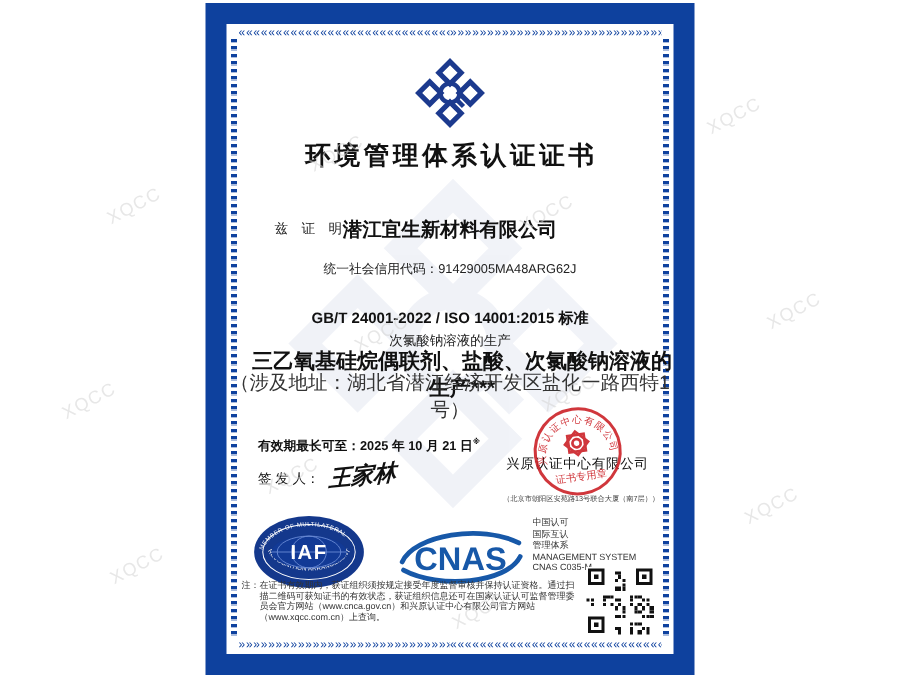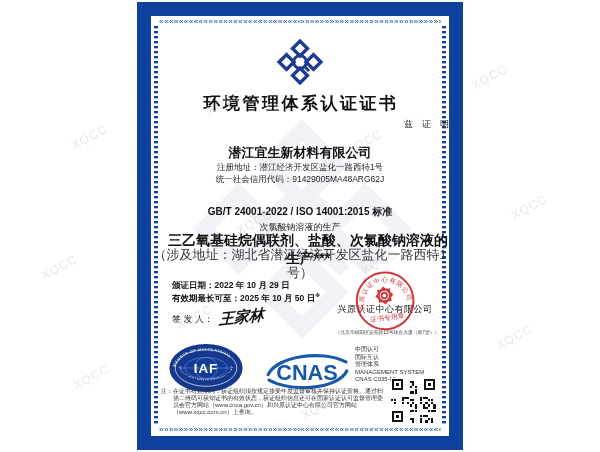--- a/index.html
+++ b/index.html
@@ -24,21 +24,21 @@
   .wm { position:absolute; color:#d4d4d4; opacity:.55; font-size:12px; transform:rotate(-28deg); letter-spacing:1px; }
   .wm-logo { position:absolute; left:38px; top:100px; width:226px; height:226px; opacity:.06; z-index:1; }
 
   .content { position:absolute; inset:0; z-index:10; }
 
   .logo { position:absolute; left:125px; top:22px; width:48px; height:48px; }
   .title { position:absolute; left:2px; right:0; top:76px; text-align:center; font-size:17px; font-weight:700;
            letter-spacing:2.5px; color:#111; }
   .reg-line { position:absolute; right:16px; top:101px; font-size:8px; font-weight:600; color:#111; }
 
-  .certify { position:absolute; left:0; right:0; top:102px; text-align:right; font-size:9px; color:#222;margin-left:32px; }
+  .certify { position:absolute; left:0; right:0; top:130px; text-align:left; font-size:9px; color:#222;margin-left:32px; }
   .company { position:absolute; left:0; right:0; top:128px; text-align:center; font-size:13px; font-weight:700; color:#111; }
   .reg-addr { position:absolute; left:0; right:0; top:146px; text-align:center; font-size:8.5px; color:#222; }
   .credit   { position:absolute; left:0; right:0; top:158px; text-align:center; font-size:8.5px; color:#222; }
   .conform  { position:absolute; left:0; right:0; top:176px; text-align:center; font-size:10px; font-weight:600;
               letter-spacing:4px; color:#111; }
   .standard { position:absolute; left:0; right:0; top:189px; text-align:center; font-size:10px; font-weight:700; color:#111; }
   .scope-intro { position:absolute; left:0; right:0; top:205px; text-align:center; font-size:9px; color:#222; }
   .scope    { position:absolute; left:16px; right:0; top:216px; text-align:center; font-size:14px; font-weight:700; color:#111; }
   .scope-addr { position:absolute; left:0; right:0; top:230px; text-align:center; font-size:13px; color:#333; }
 
@@ -107,30 +107,28 @@
 
         <svg class="logo" viewBox="0 0 64 64">
           <use href="#logo-sym"></use>
         </svg>
 
         <div class="title">环境管理体系认证证书</div>
 
 
         <div class="certify">兹　证　明</div>
         <div class="company">潜江宜生新材料有限公司</div>
-        <div class="reg-addr">注册地址：潜江经济开发区盐化一路西特1号</div>
         <div class="credit">统一社会信用代码：91429005MA48ARG62J</div>
         <div class="standard">GB/T 24001-2022 / ISO 14001:2015 标准</div>
         <div class="scope-intro">次氯酸钠溶液的生产</div>
         <div class="scope">三乙氧基硅烷偶联剂、盐酸、次氯酸钠溶液的生产***</div>
         <div class="scope-addr">（涉及地址：湖北省潜江经济开发区盐化一路西特1号）</div>
 
-        <div class="issue-date">颁证日期：2022 年 10 月 29 日</div>
         <div class="valid-until">
-          <span>有效期最长可至：2025 年 10 月 50 日</span><sup>※</sup>
+          <span>有效期最长可至：2025 年 10 月 21 日</span><sup>※</sup>
         </div>
         <div class="signer">
           <span>签 发 人：</span><span class="signature">王家林</span>
         </div>
 
         <div class="issuer-block">
           <div class="issuer-name">兴原认证中心有限公司</div>
           <div class="issuer-addr">（北京市朝阳区安苑路13号联合大厦（南7层））</div>
         </div>
 

